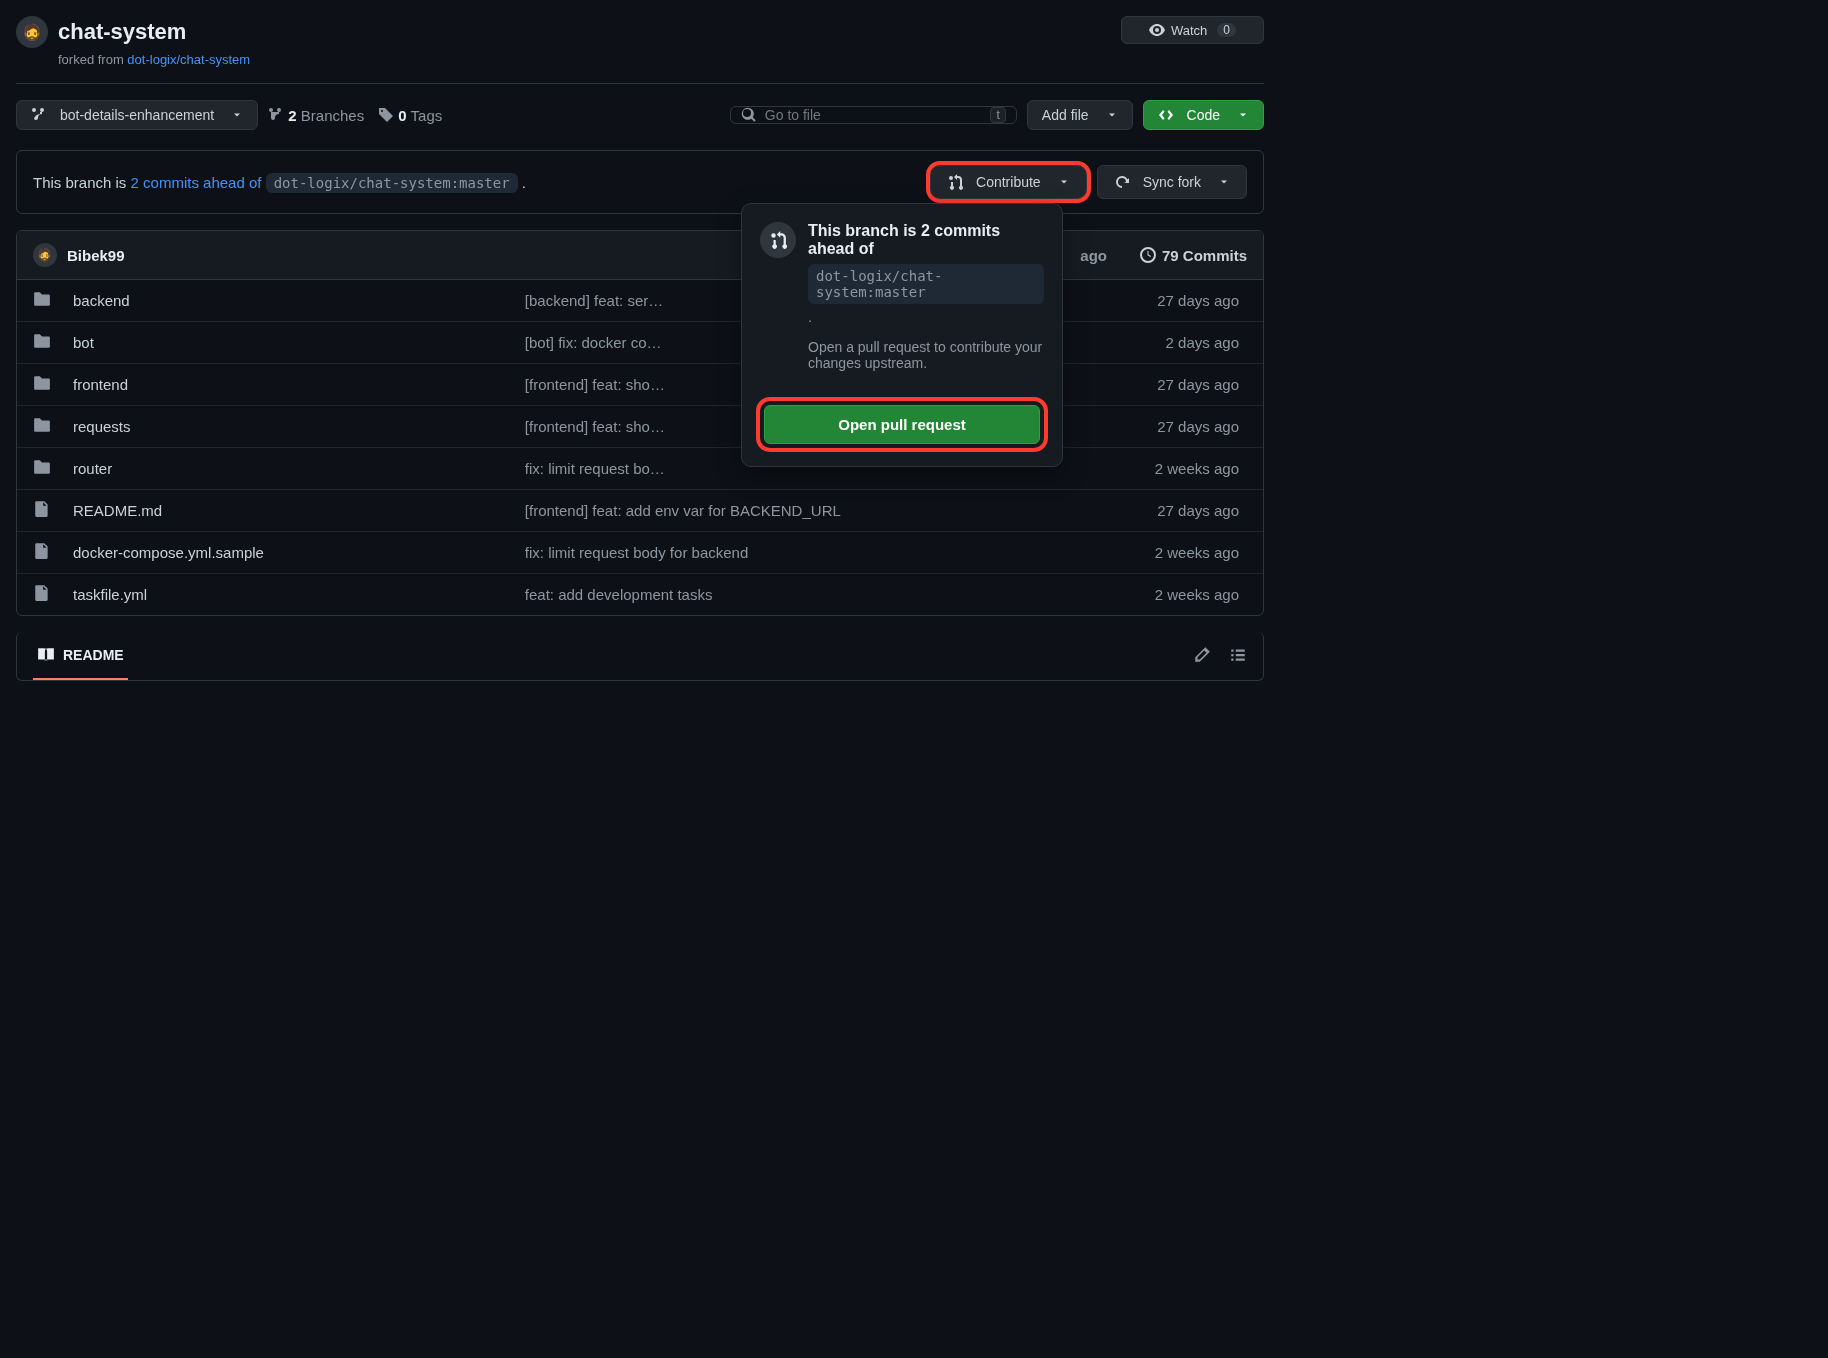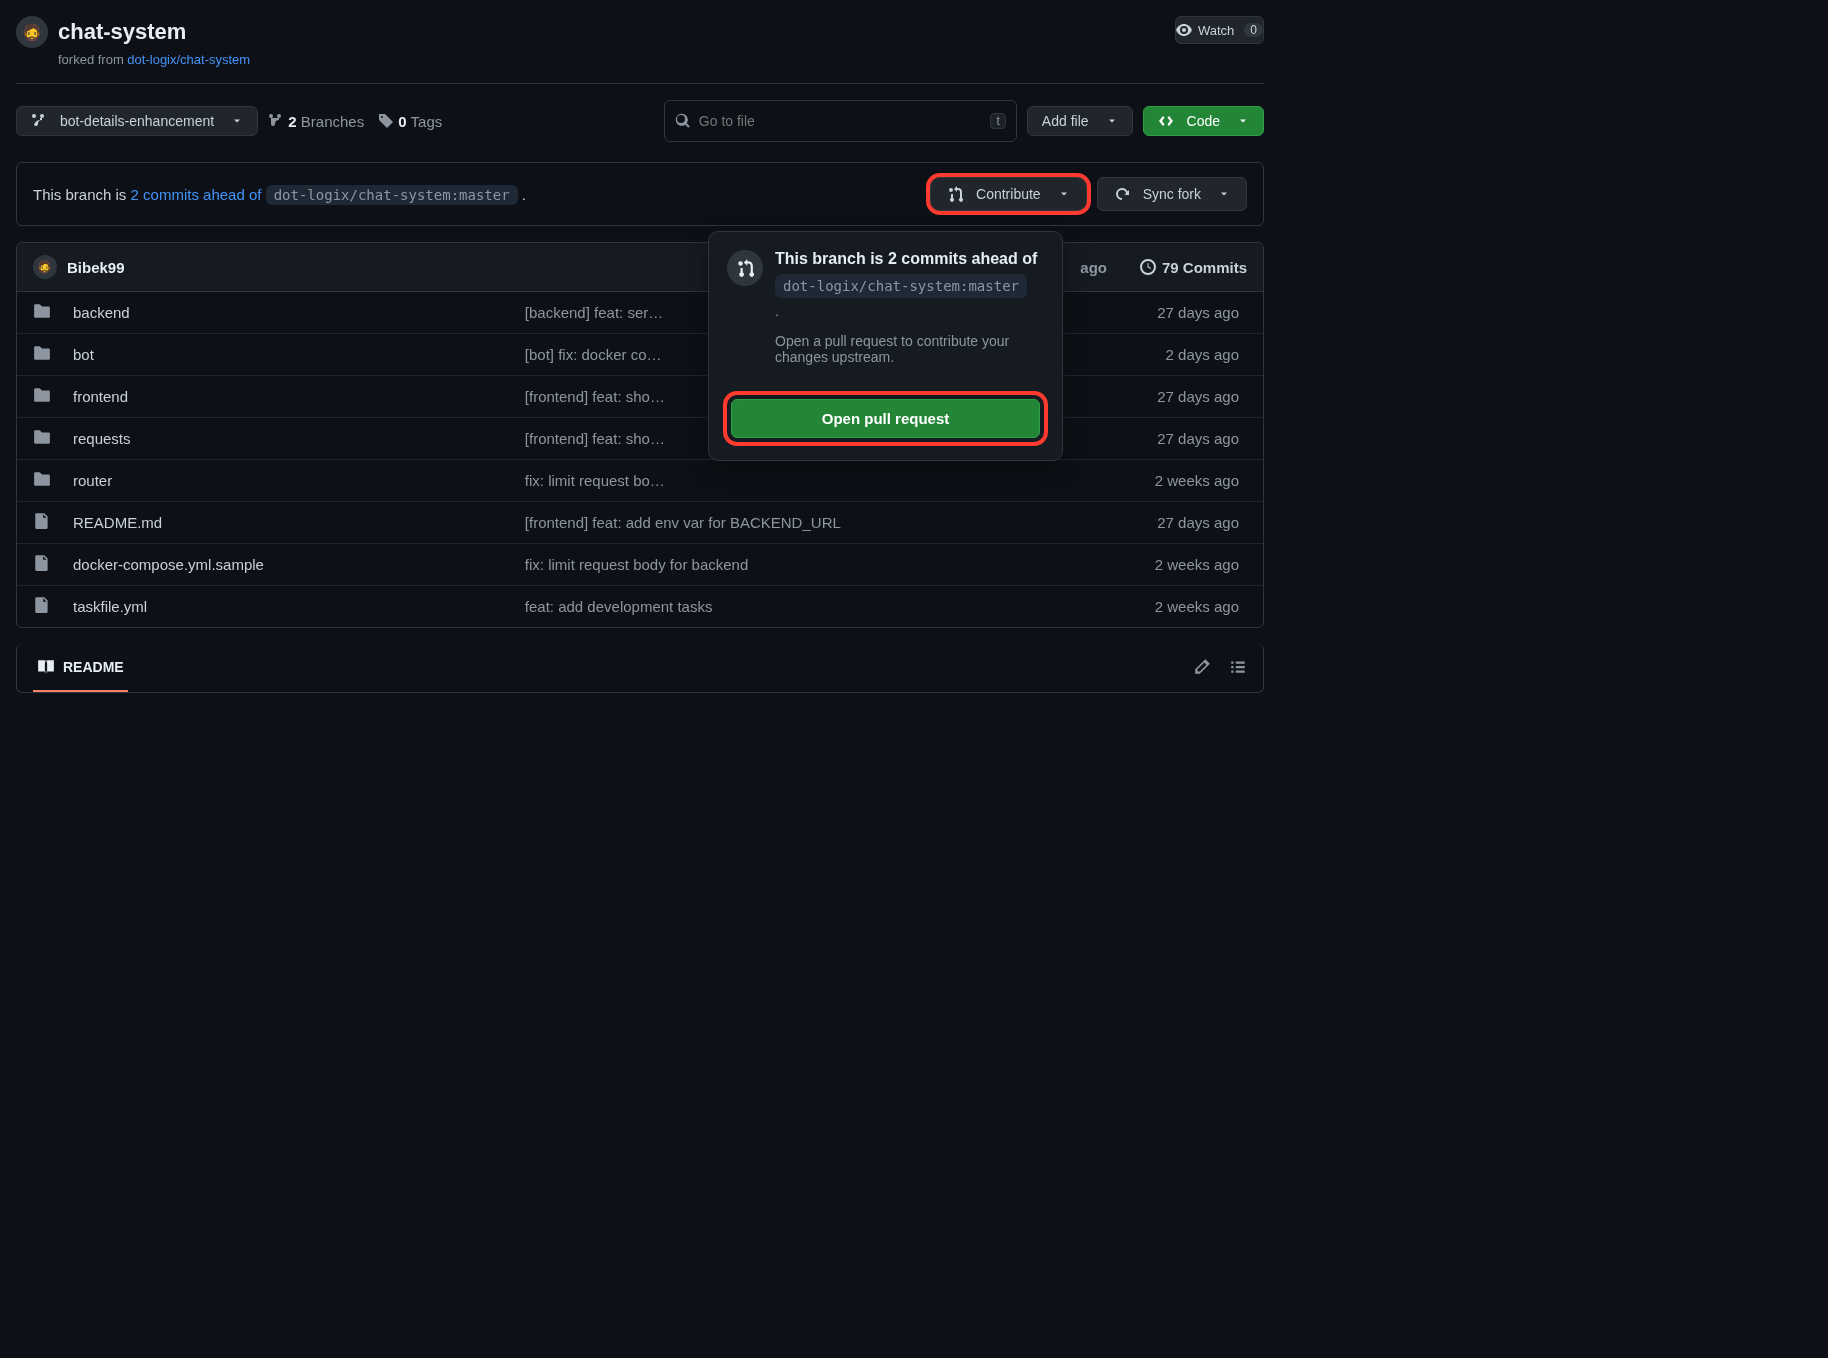--- a/index.html
+++ b/index.html
@@ -12,44 +12,44 @@
   width: 1280px;
 }
 a { color: #4493f8; text-decoration: none; text-align: center; }
 
 
 .repo-header { display: flex; justify-content: space-between; align-items: flex-start; padding-bottom: 16px; border-bottom: 1px solid #30363d; margin-bottom: 16px; }
 .repo-title-row { display: flex; align-items: center; gap: 10px; }
 .avatar { width: 32px; height: 32px; border-radius: 50%; background: #30363d; display:flex; align-items:center; justify-content:center; font-size:16px;}
 .repo-name { font-size: 22px; font-weight: 600; color: #e6edf3; }
 .forked-from { color: #8d96a0; font-size: 13px; margin-top: 4px; margin-left: 42px;}
-.watch-btn { display: flex; align-items: center; gap: 6px; background: #21262d; border: 1px solid #30363d; border-radius: 6px; padding: 5px 0; font-size: 13px; color: #c9d1d9; }
+.watch-btn { display: flex; align-items: center; gap: 6px; background: #21262d; border: 1px solid #30363d; border-radius: 6px; padding: 5px 27px; font-size: 13px; color: #c9d1d9; }
 .watch-btn .count { background: #30363d; border-radius: 10px; padding: 0 6px; font-size: 12px; margin-left: 4px;}
 
 
 .toolbar { display: flex; align-items: center; gap: 10px; margin-bottom: 20px; }
 .btn { display: inline-flex; align-items: center; gap: 13px; background: #21262d; border: 1px solid #30363d; border-radius: 6px; padding: 6px 14px; font-size: 14px; color: #c9d1d9; cursor: pointer; }
 .btn.primary { background: #238636; border-color: #2ea043; color: #fff; font-weight: 500;}
 .branch-btn { font-weight: 500; }
 .meta-links { display: flex; gap: 14px; align-items: center; color: #8d96a0; font-size: 15px;}
 .meta-links b { color: #e6edf3; }
 .search-wrap { flex: 1; display: flex; justify-content: flex-end; }
-.search-box { display: flex; align-items: center; gap: 8px; background: transparent; border: 1px solid #30363d; border-radius: 6px; padding: 12px 10px; width: 353px; color: #8d96a0;}
+.search-box { display: flex; align-items: center; gap: 8px; background: transparent; border: 1px solid #30363d; border-radius: 6px; padding: 0 10px; width: 287px; color: #8d96a0;}
 .search-box input { background: transparent; border: none; color: #c9d1d9; font-size: 14px; outline: none; flex:1;}
 .kbd { border: 1px solid #30363d; background:#1c2128; border-radius: 4px; padding: 0 5px; font-size: 12px; color:#8d96a0;}
 
 
 .status-bar { display: flex; justify-content: space-between; align-items: center; border: 1px solid #30363d; border-radius: 6px; padding: 14px 16px; margin-bottom: 16px; font-size: 15px; position: relative;}
 .status-bar .left { color: #c9d1d9;}
 .code-chip { background: #1f2936; border-radius: 6px; padding: 2px 8px; font-family: ui-monospace, monospace; color:#8d96a0; font-size:14px;}
 .status-actions { display: flex; gap: 10px; }
 .highlight-red { outline: 4px solid #ff3b30; border-radius: 10px; }
 
 
-.popover { position: absolute; top: 68px; right: 200px; width: 355px; background: #161b22; border: 1px solid #30363d; border-radius: 10px; padding: 18px; z-index: 10; box-shadow: 0 8px 24px rgba(0,0,0,.4);}
+.popover { position: absolute; top: 52px; right: 200px; width: 322px; background: #161b22; border: 1px solid #30363d; border-radius: 10px; padding: 18px; z-index: 10; box-shadow: 0 8px 24px rgba(0,0,0,.4);}
 .popover-header { display: flex; gap: 12px; margin-bottom: 12px;}
 .popover-icon { width: 36px; height: 36px; border-radius: 50%; background: #30363d; display:flex; align-items:center; justify-content:center; flex-shrink:0;}
 .popover-title { font-weight: 600; font-size: 16px; color: #e6edf3;}
 .popover .code-chip { display:inline-block; margin-top:6px; background:#1f2936; color:#8d96a0; font-size:14px; padding:4px 8px;}
 .popover-desc { color: #8d96a0; font-size: 14px; margin: 14px 0 18px 0; }
 .popover-btn { display:block; width:100%; text-align:center; background:#238636; border:1px solid #2ea043; color:#fff; font-weight:600; font-size:15px; padding:10px; border-radius:6px; cursor:pointer;}
 .popover-btn-wrap { outline: 4px solid #ff3b30; border-radius: 10px; padding: 4px;}
 
 
 .file-box { border: 1px solid #30363d; border-radius: 6px; overflow: hidden;}

